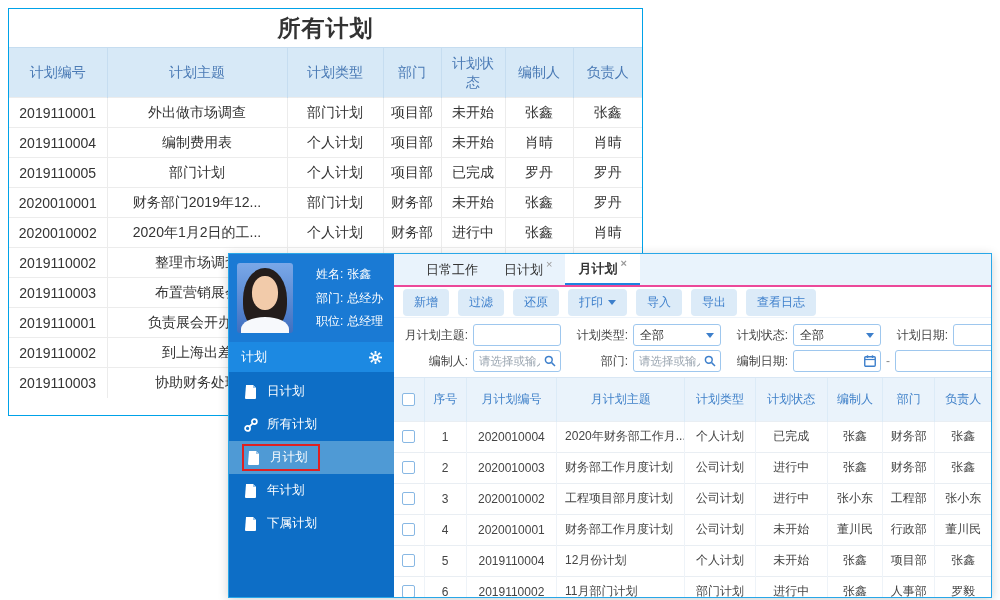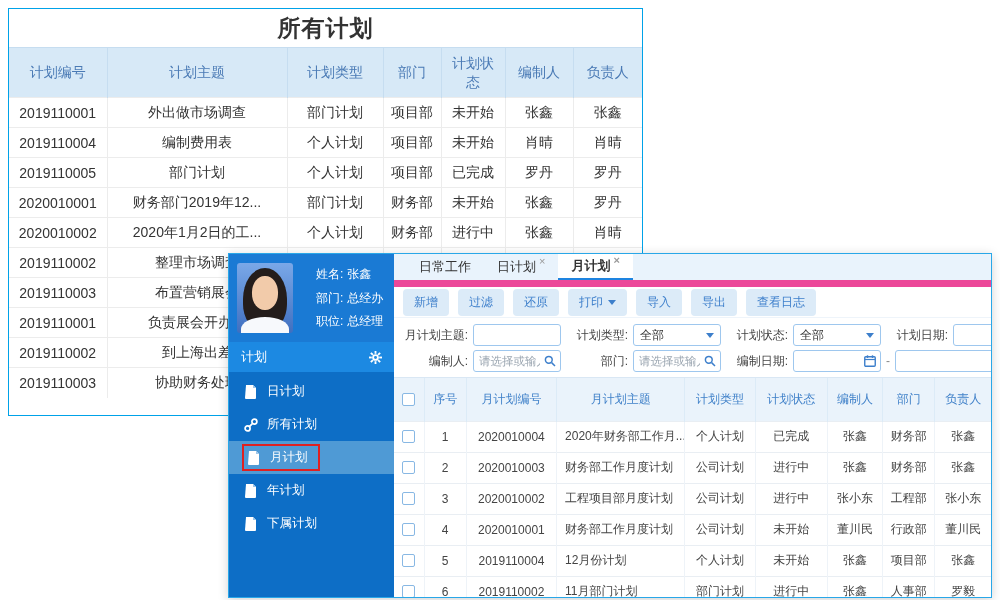--- a/index.html
+++ b/index.html
@@ -50,21 +50,21 @@
                font-size:12.5px; cursor:pointer; }
   .menu-item.selected { background:#4f9ad5; padding-left:13px; }
   .annotation-box { display:flex; align-items:center; gap:9px; border:2px solid #e02020;
                     padding:3px 10px 3px 3px; }
   .mi-icon { display:inline-flex; width:14px; justify-content:center; flex:none; }
 
   
   .right-panel { flex:1; display:flex; flex-direction:column; background:#fff;
                  min-width:0; overflow:hidden; }
   .tabbar { height:33px; min-height:33px; background:#e9f3fc; display:flex;
-            align-items:stretch; padding-left:12px; border-bottom:7px solid #ec4899; }
+            align-items:stretch; padding-left:19px; border-bottom:2px solid #ec4899; }
   .tab { display:flex; align-items:center; padding:0 13px; font-size:13px; color:#333;
          cursor:pointer; position:relative; }
   .tab .x { font-size:11px; color:#999; margin-left:3px; transform:translateY(-6px); }
   .tab.active { background:#fff; font-weight:bold; border-bottom:2px solid #1e84e0; }
 
   .toolbar { height:31px; min-height:31px; display:flex; align-items:center; gap:9px;
              padding:0 9px; border-bottom:1px solid #eef4fa; }
   .btn { background:#dcebf8; color:#3d7fcb; border:none; font-size:12px;
          padding:5px 11px; border-radius:4px; cursor:pointer; display:flex;
          align-items:center; gap:5px; font-family:inherit; white-space:nowrap; }

